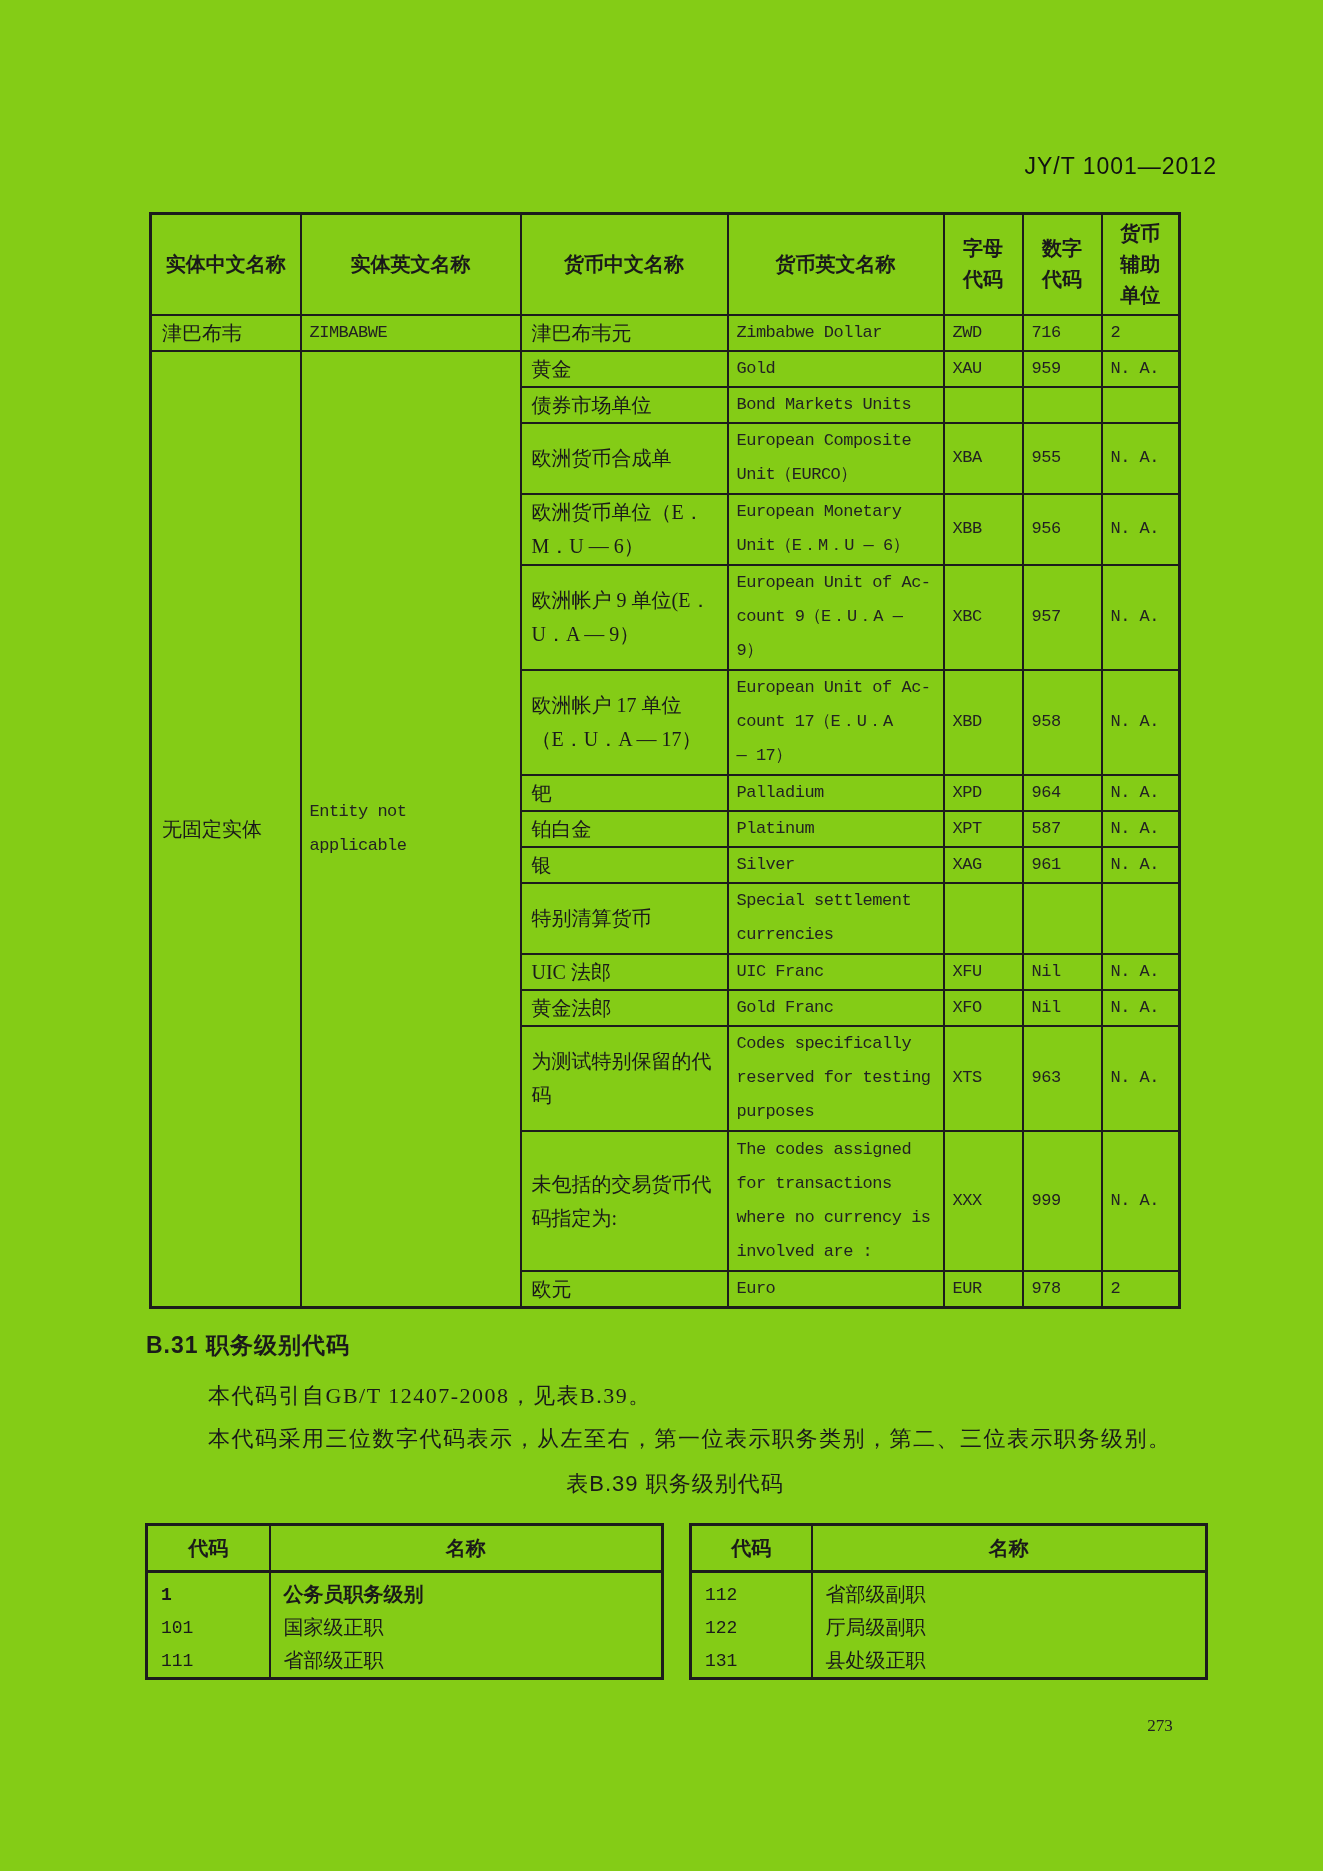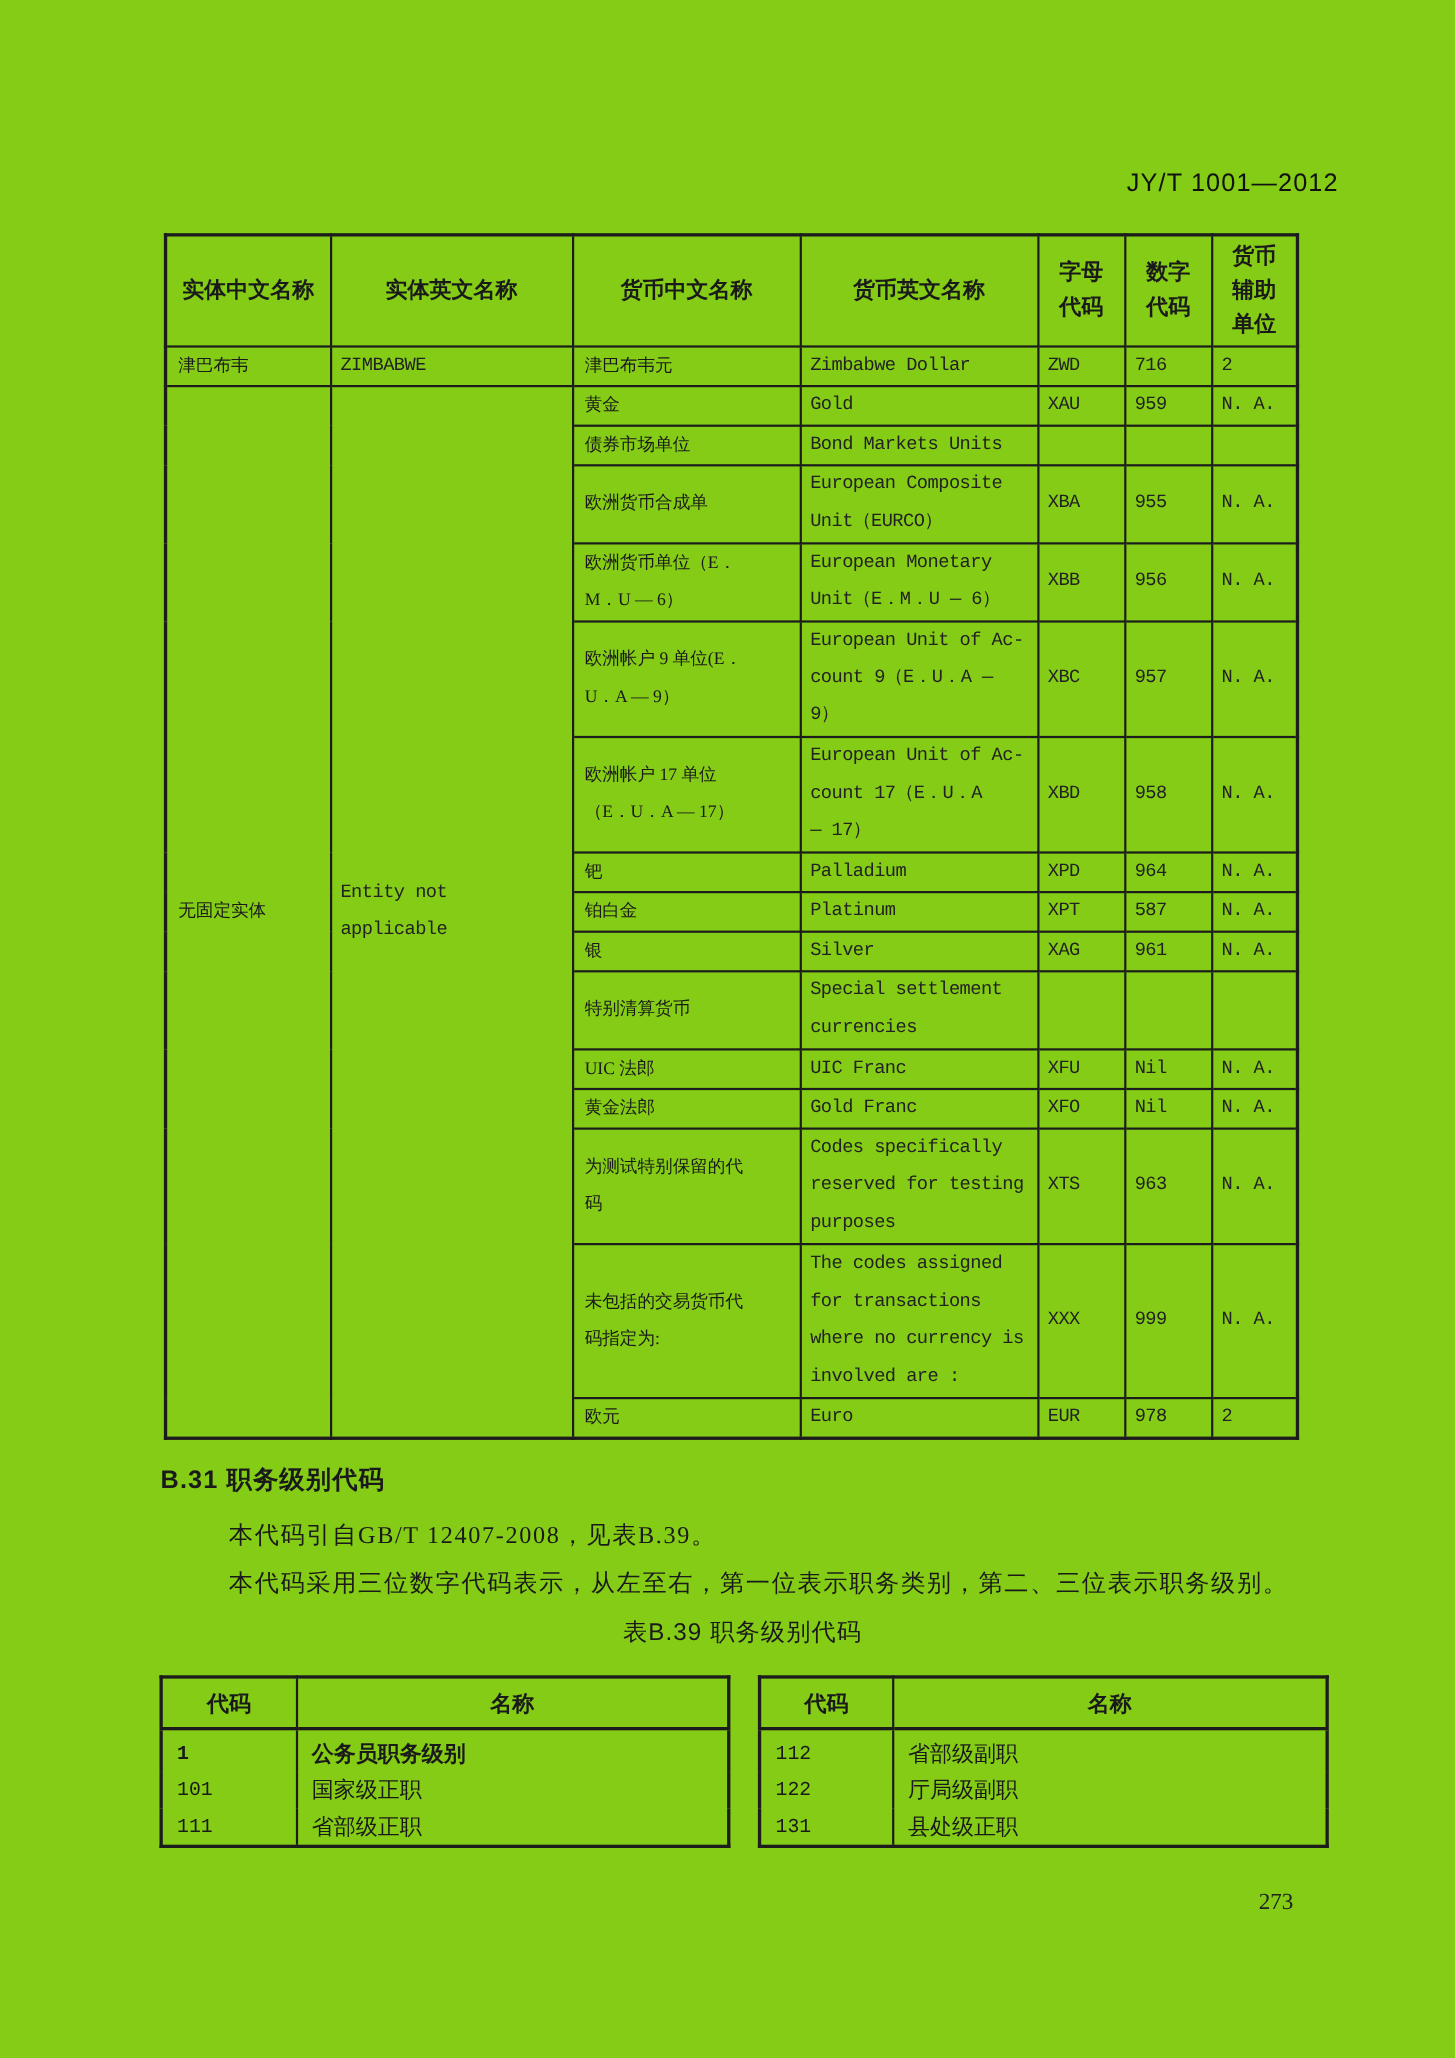--- a/index.html
+++ b/index.html
@@ -11,21 +11,21 @@
       font-size:23px;letter-spacing:1px;color:#111;}
 
   
   table{border-collapse:collapse;table-layout:fixed;}
   .currency-table{position:absolute;left:149px;top:212px;width:1029px;border:3px solid #1c1c1c;}
   .currency-table th,.currency-table td{border:2px solid #1c1c1c;overflow:hidden;
       vertical-align:middle;white-space:pre-line;}
   .currency-table th{font-family:"Liberation Sans","DejaVu Sans",sans-serif;
       font-weight:bold;font-size:20px;text-align:center;line-height:31px;padding:0 4px;}
   .currency-table td.cn{font-family:"Liberation Serif","DejaVu Serif",serif;
-      font-size:16px;line-height:34px;padding:0 10px;text-align:left;}
+      font-size:20px;line-height:34px;padding:0 10px;text-align:left;}
   .currency-table td.en{font-family:"Liberation Mono","DejaVu Sans Mono",monospace;
       font-size:17px;letter-spacing:-0.5px;line-height:34px;padding:0 8px;text-align:left;color:#222;}
   tr.head{height:101px;}
   tr.r1{height:36px;}
   tr.r2{height:71px;}
   tr.r3{height:105px;}
   tr.r4{height:140px;}
 
   
   .heading{position:absolute;left:146px;top:1330px;
@@ -49,21 +49,21 @@
   .job-table th.jcode{border-right:2px solid #1c1c1c;}
   .job-table td{height:31px;vertical-align:middle;}
   .job-table td.code{font-family:"Liberation Mono","DejaVu Sans Mono",monospace;
       font-size:18px;padding-left:13px;}
   .job-table td.name{font-size:20px;padding-left:13px;border-left:2px solid #1c1c1c;}
   .job-table tr.boldrow td{font-weight:bold;}
   .job-table tr.boldrow td.name{font-family:"Liberation Sans","DejaVu Sans",sans-serif;}
   .job-table tr.first td{padding-top:6px;}
 
   .page-num{position:absolute;left:1128px;top:1716px;width:64px;text-align:center;
-      font-size:21px;color:#222;}
+      font-size:17px;color:#222;}
 </style>
 </head>
 <body>
 
 <div class="page">
 
   <div class="doc-number">JY/T 1001—2012</div>
 
   <table class="currency-table">
     <colgroup>

